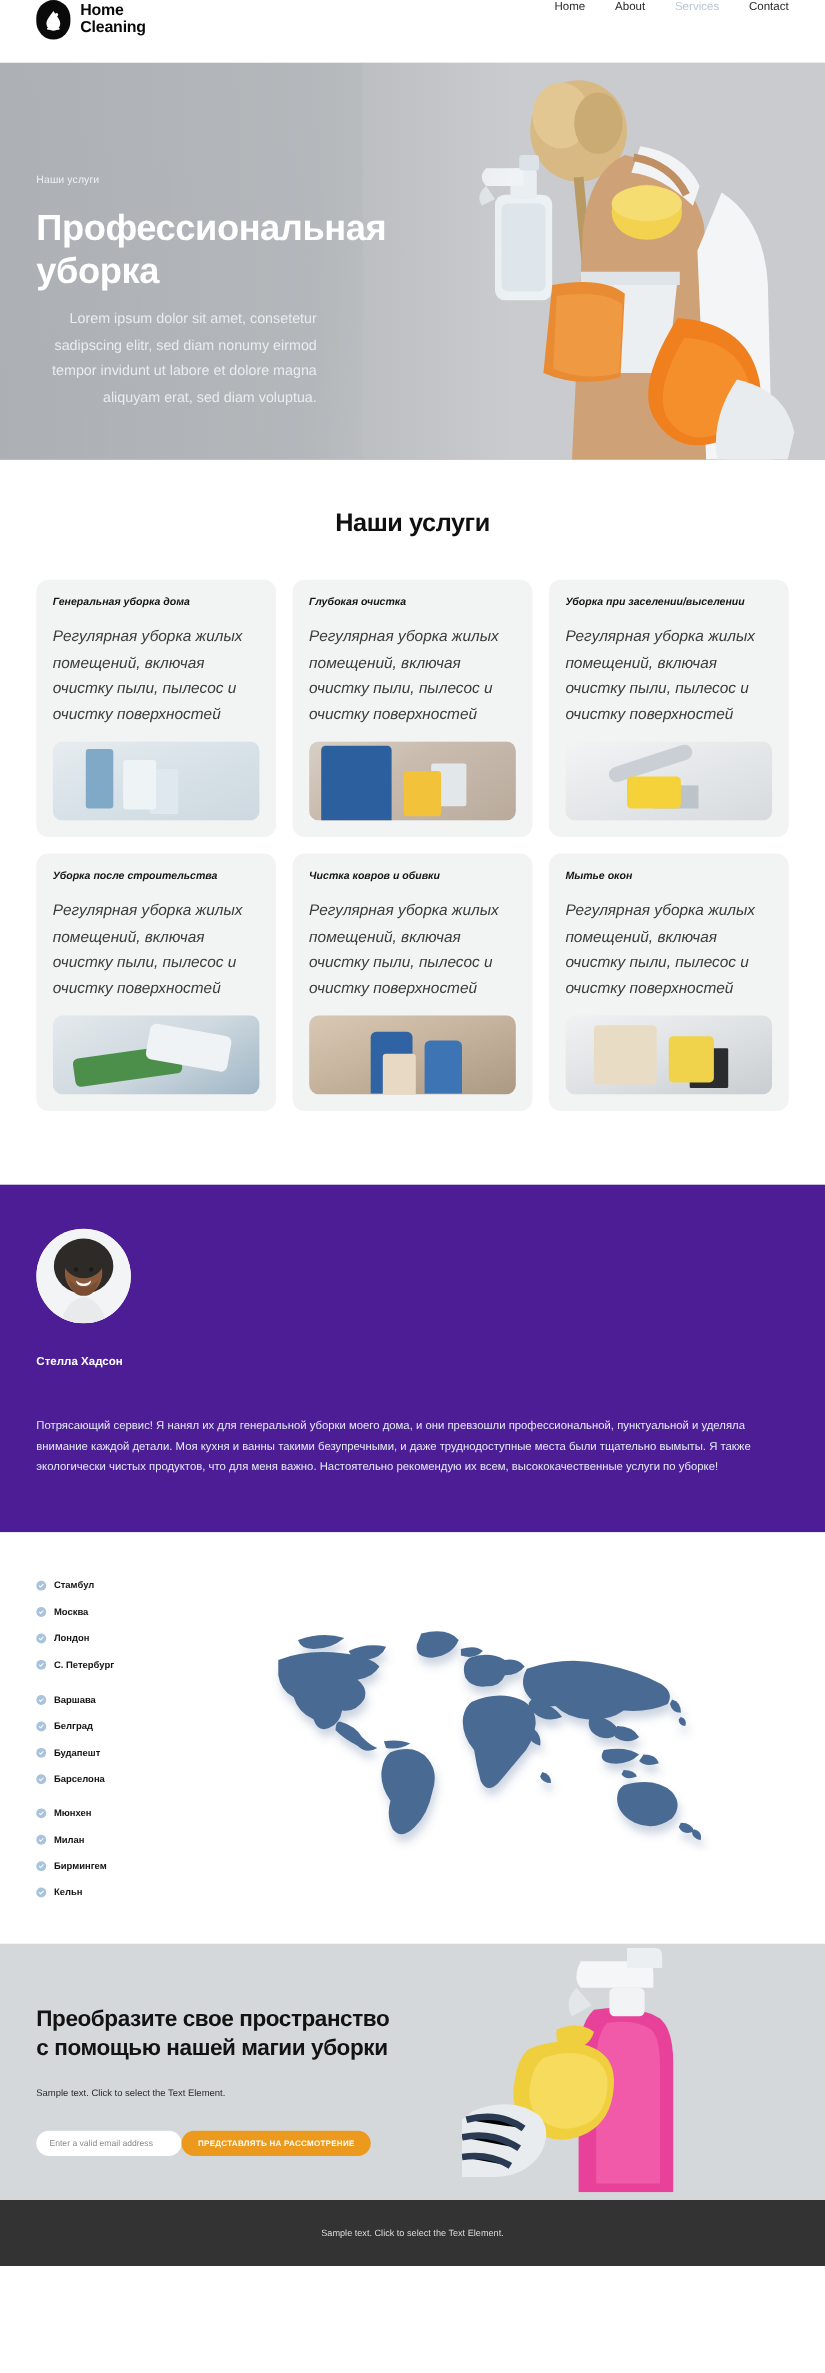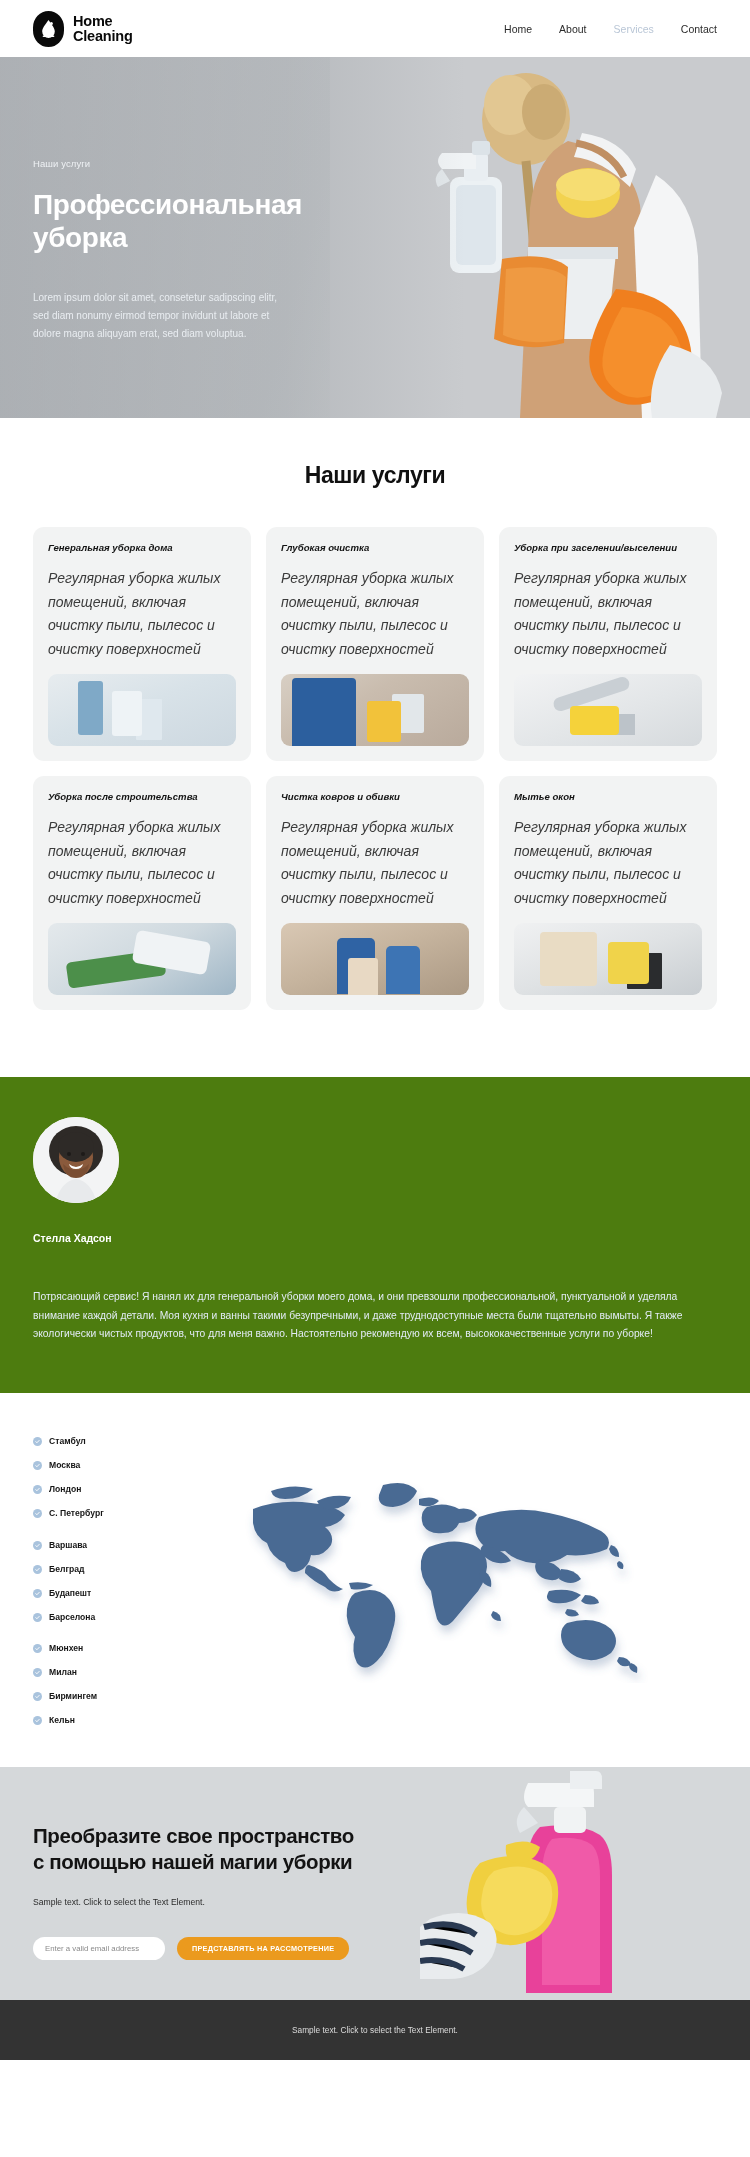--- a/index.html
+++ b/index.html
@@ -7,21 +7,21 @@
   body {
     font-family:"Liberation Sans", sans-serif;
     background:#ffffff;
     color:#1c1c1c;
     -webkit-font-smoothing:antialiased;
   }
   .page { width:750px; position:relative; overflow:hidden; }
 
   
   .header {
-    height:57px; background:#fff; display:flex; align-items:center;
+    height:57px; background:#fff; display:flex; align-items:flex-start;
     justify-content:space-between; padding:0 33px;
   }
   .brand { display:flex; align-items:center; gap:9px; }
   .brand-mark {
     width:31px; height:36px; border-radius:50%/46%;
     background:#0a0a0a; display:flex; align-items:center; justify-content:center;
   }
   .brand-mark svg { display:block; }
   .brand-name {
     font-size:14.5px; font-weight:bold; line-height:1.02; color:#0a0a0a;
@@ -49,25 +49,25 @@
     position:absolute; inset:0;
     background:linear-gradient(90deg,rgba(150,155,160,.55) 0%,rgba(150,155,160,.34) 38%,rgba(150,155,160,0) 62%);
   }
   .hero-content {
     position:relative; padding:0 33px; padding-top:101px; max-width:330px;
   }
   .hero-eyebrow {
     font-size:9.5px; color:#eef1f4; margin-bottom:19px; letter-spacing:.1px;
   }
   .hero-title {
-    font-size:28px; font-weight:bold; color:#ffffff; line-height:1.18;
-    letter-spacing:-0.4px; margin-bottom:35px; width:250px;
+    font-size:33px; font-weight:bold; color:#ffffff; line-height:1.18;
+    letter-spacing:-0.4px; margin-bottom:12px; width:250px;
   }
   .hero-text {
-    font-size:10px; line-height:1.82; color:#e9edf1; width:255px;
+    font-size:13px; line-height:1.82; color:#e9edf1; width:255px;text-align:right;
   }
 
   
   .services { background:#fff; padding:44px 0 52px; }
   .section-title {
     text-align:center; font-size:23px; font-weight:bold; color:#101010;
     letter-spacing:-0.4px; margin-bottom:38px;
   }
   .cards-row {
     display:flex; gap:15px; padding:0 33px; margin-bottom:15px;font-style:italic;
@@ -111,21 +111,21 @@
   .ph-e { background:linear-gradient(160deg,#d9c8b4 0%,#c6b49e 45%,#ab9984 100%); }
   .ph-e:before{content:"";position:absolute;left:30%;top:20%;width:20%;height:78%;background:#2f63a4;border-radius:5px 5px 0 0;}
   .ph-e:after{content:"";position:absolute;left:56%;top:32%;width:18%;height:66%;background:#3d74b4;border-radius:5px 5px 0 0;box-shadow:-40px 10px 0 -2px #e8d9c4;}
 
   .ph-f { background:linear-gradient(160deg,#f0f1f2 0%,#dfe2e4 50%,#c8cdd1 100%); }
   .ph-f:before{content:"";position:absolute;left:14%;top:12%;width:30%;height:76%;background:#e9dcc4;border-radius:4px;}
   .ph-f:after{content:"";position:absolute;left:50%;top:26%;width:22%;height:58%;background:#f0d34a;border-radius:4px;box-shadow:16px 8px 0 -3px #2a2c2e;}
 
   
   .testimonial {
-    background:#4d7c0f; padding:40px 33px 50px; color:#fff; position:relative;
+    background:#4c1d95; padding:40px 33px 50px; color:#fff; position:relative;
   }
   .avatar {
     width:86px; height:86px; border-radius:50%; background:#f3f4f5;
     overflow:hidden; position:relative; margin-bottom:28px;
   }
   .avatar-face { position:absolute; inset:0; }
   .t-name {
     font-size:10.5px; font-weight:bold; line-height:1.45; margin-bottom:42px;
     color:#ffffff;
   }
@@ -162,21 +162,21 @@
     background:#d5d8da; position:relative; overflow:hidden;
     padding:56px 33px 40px; min-height:226px;
   }
   .cta-photo { position:absolute; right:0; top:0; width:330px; height:226px; }
   .cta-inner { position:relative; max-width:330px; }
   .cta-title {
     font-size:20.5px; font-weight:bold; line-height:1.28; color:#131313;
     letter-spacing:-0.4px; margin-bottom:22px;
   }
   .cta-sub { font-size:8.6px; color:#2a2a2a; margin-bottom:13px; }
-  .cta-form { display:flex; align-items:flex-start; gap:12px;margin-top:30px; }
+  .cta-form { display:flex; align-items:flex-start; gap:0;margin-top:30px; }
   .cta-input {
     width:132px; height:23px; border:none; border-radius:12px;
     background:#ffffff; padding:0 12px; font-size:7.8px; color:#5a5a5a;
     font-family:"Liberation Sans", sans-serif; outline:none;
   }
   .cta-input::placeholder { color:#8a8a8a; }
   .cta-btn {
     height:23px; border:none; border-radius:12px; background:#eb9a1e;
     color:#fff; font-size:7.3px; font-weight:bold; letter-spacing:.25px;
     padding:0 15px; cursor:pointer; font-family:"Liberation Sans", sans-serif;

